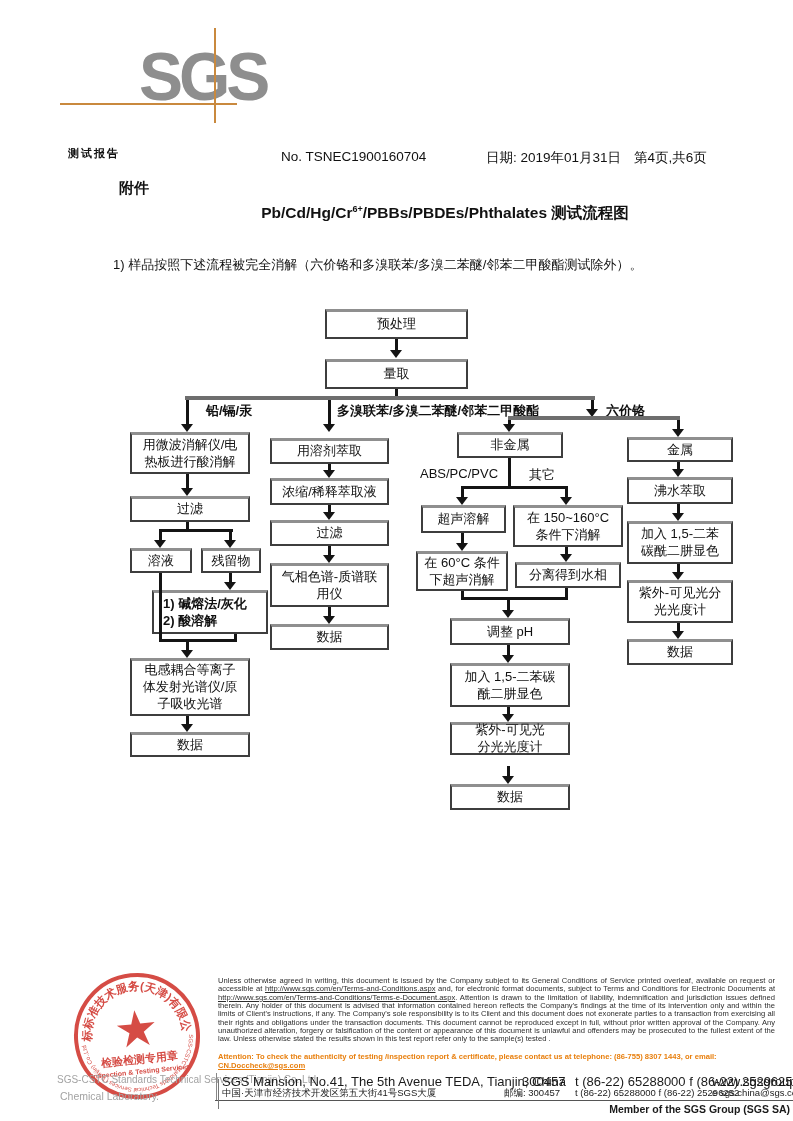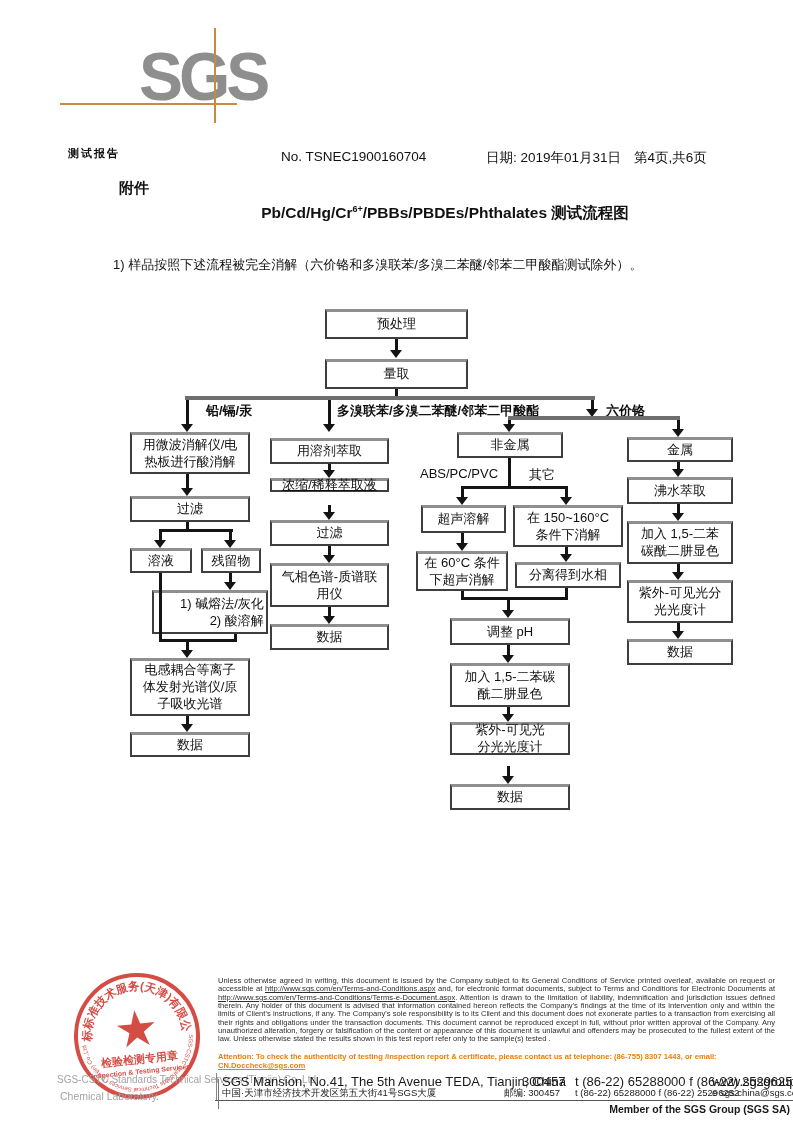--- a/index.html
+++ b/index.html
@@ -9,21 +9,21 @@
   
   #logo-text{position:absolute;left:84px;top:22px;font-size:66px;font-weight:bold;
              color:#8e8e8e;letter-spacing:-4px;transform:scaleY(1.04);transform-origin:top left;}
   .logo-line{position:absolute;background:#c9893e;}
   
   .h-bold{font-weight:bold;}
   
   .fbox{position:absolute;border:2px solid #3e3e3e;border-top:3px solid #8f8f8f;background:#fff;
         display:flex;align-items:center;justify-content:center;text-align:center;
         font-size:13px;line-height:1.3;white-space:pre-line;box-sizing:border-box;}
-  .fbox.left{justify-content:flex-start;text-align:right;padding-left:26px;}
+  .fbox.left{justify-content:flex-start;text-align:left;padding-left:9px;font-weight:bold;}
   .vl{position:absolute;width:3px;background:#141414;}
   .hl{position:absolute;height:3px;background:#141414;}
   .gray{background:#6e6e6e;}
   .ah{position:absolute;width:0;height:0;border-left:6px solid transparent;
       border-right:6px solid transparent;border-top:8px solid #141414;}
   .blabel{position:absolute;font-weight:bold;font-size:13px;white-space:nowrap;}
   .slabel{position:absolute;font-size:13px;white-space:nowrap;}
   
   #legal{position:absolute;left:218px;top:977px;width:557px;font-size:7.6px;line-height:1.1;
          text-align:justify;color:#2d2d2d;}
@@ -113,21 +113,21 @@
   <div class="fbox" style="left:130px;top:658px;width:120px;height:58px;">电感耦合等离子
 体发射光谱仪/原
 子吸收光谱</div>
   <i class="vl" style="left:186px;top:716px;height:9px;"></i>
   <i class="ah" style="left:181px;top:724px;"></i>
   <div class="fbox" style="left:130px;top:732px;width:120px;height:25px;">数据</div>
 
   <div class="fbox" style="left:270px;top:438px;width:119px;height:26px;">用溶剂萃取</div>
   <i class="vl" style="left:328px;top:464px;height:7px;"></i>
   <i class="ah" style="left:323px;top:470px;"></i>
-  <div class="fbox" style="left:270px;top:478px;width:119px;height:14px;text-decoration:underline;">浓缩/稀释萃取液</div>
+  <div class="fbox" style="left:270px;top:478px;width:119px;height:27px;">浓缩/稀释萃取液</div>
   <i class="vl" style="left:328px;top:505px;height:8px;"></i>
   <i class="ah" style="left:323px;top:512px;"></i>
   <div class="fbox" style="left:270px;top:520px;width:119px;height:26px;">过滤</div>
   <i class="vl" style="left:328px;top:546px;height:10px;"></i>
   <i class="ah" style="left:323px;top:555px;"></i>
   <div class="fbox" style="left:270px;top:563px;width:119px;height:44px;">气相色谱-质谱联
 用仪</div>
   <i class="vl" style="left:328px;top:607px;height:10px;"></i>
   <i class="ah" style="left:323px;top:616px;"></i>
   <div class="fbox" style="left:270px;top:624px;width:119px;height:26px;">数据</div>

